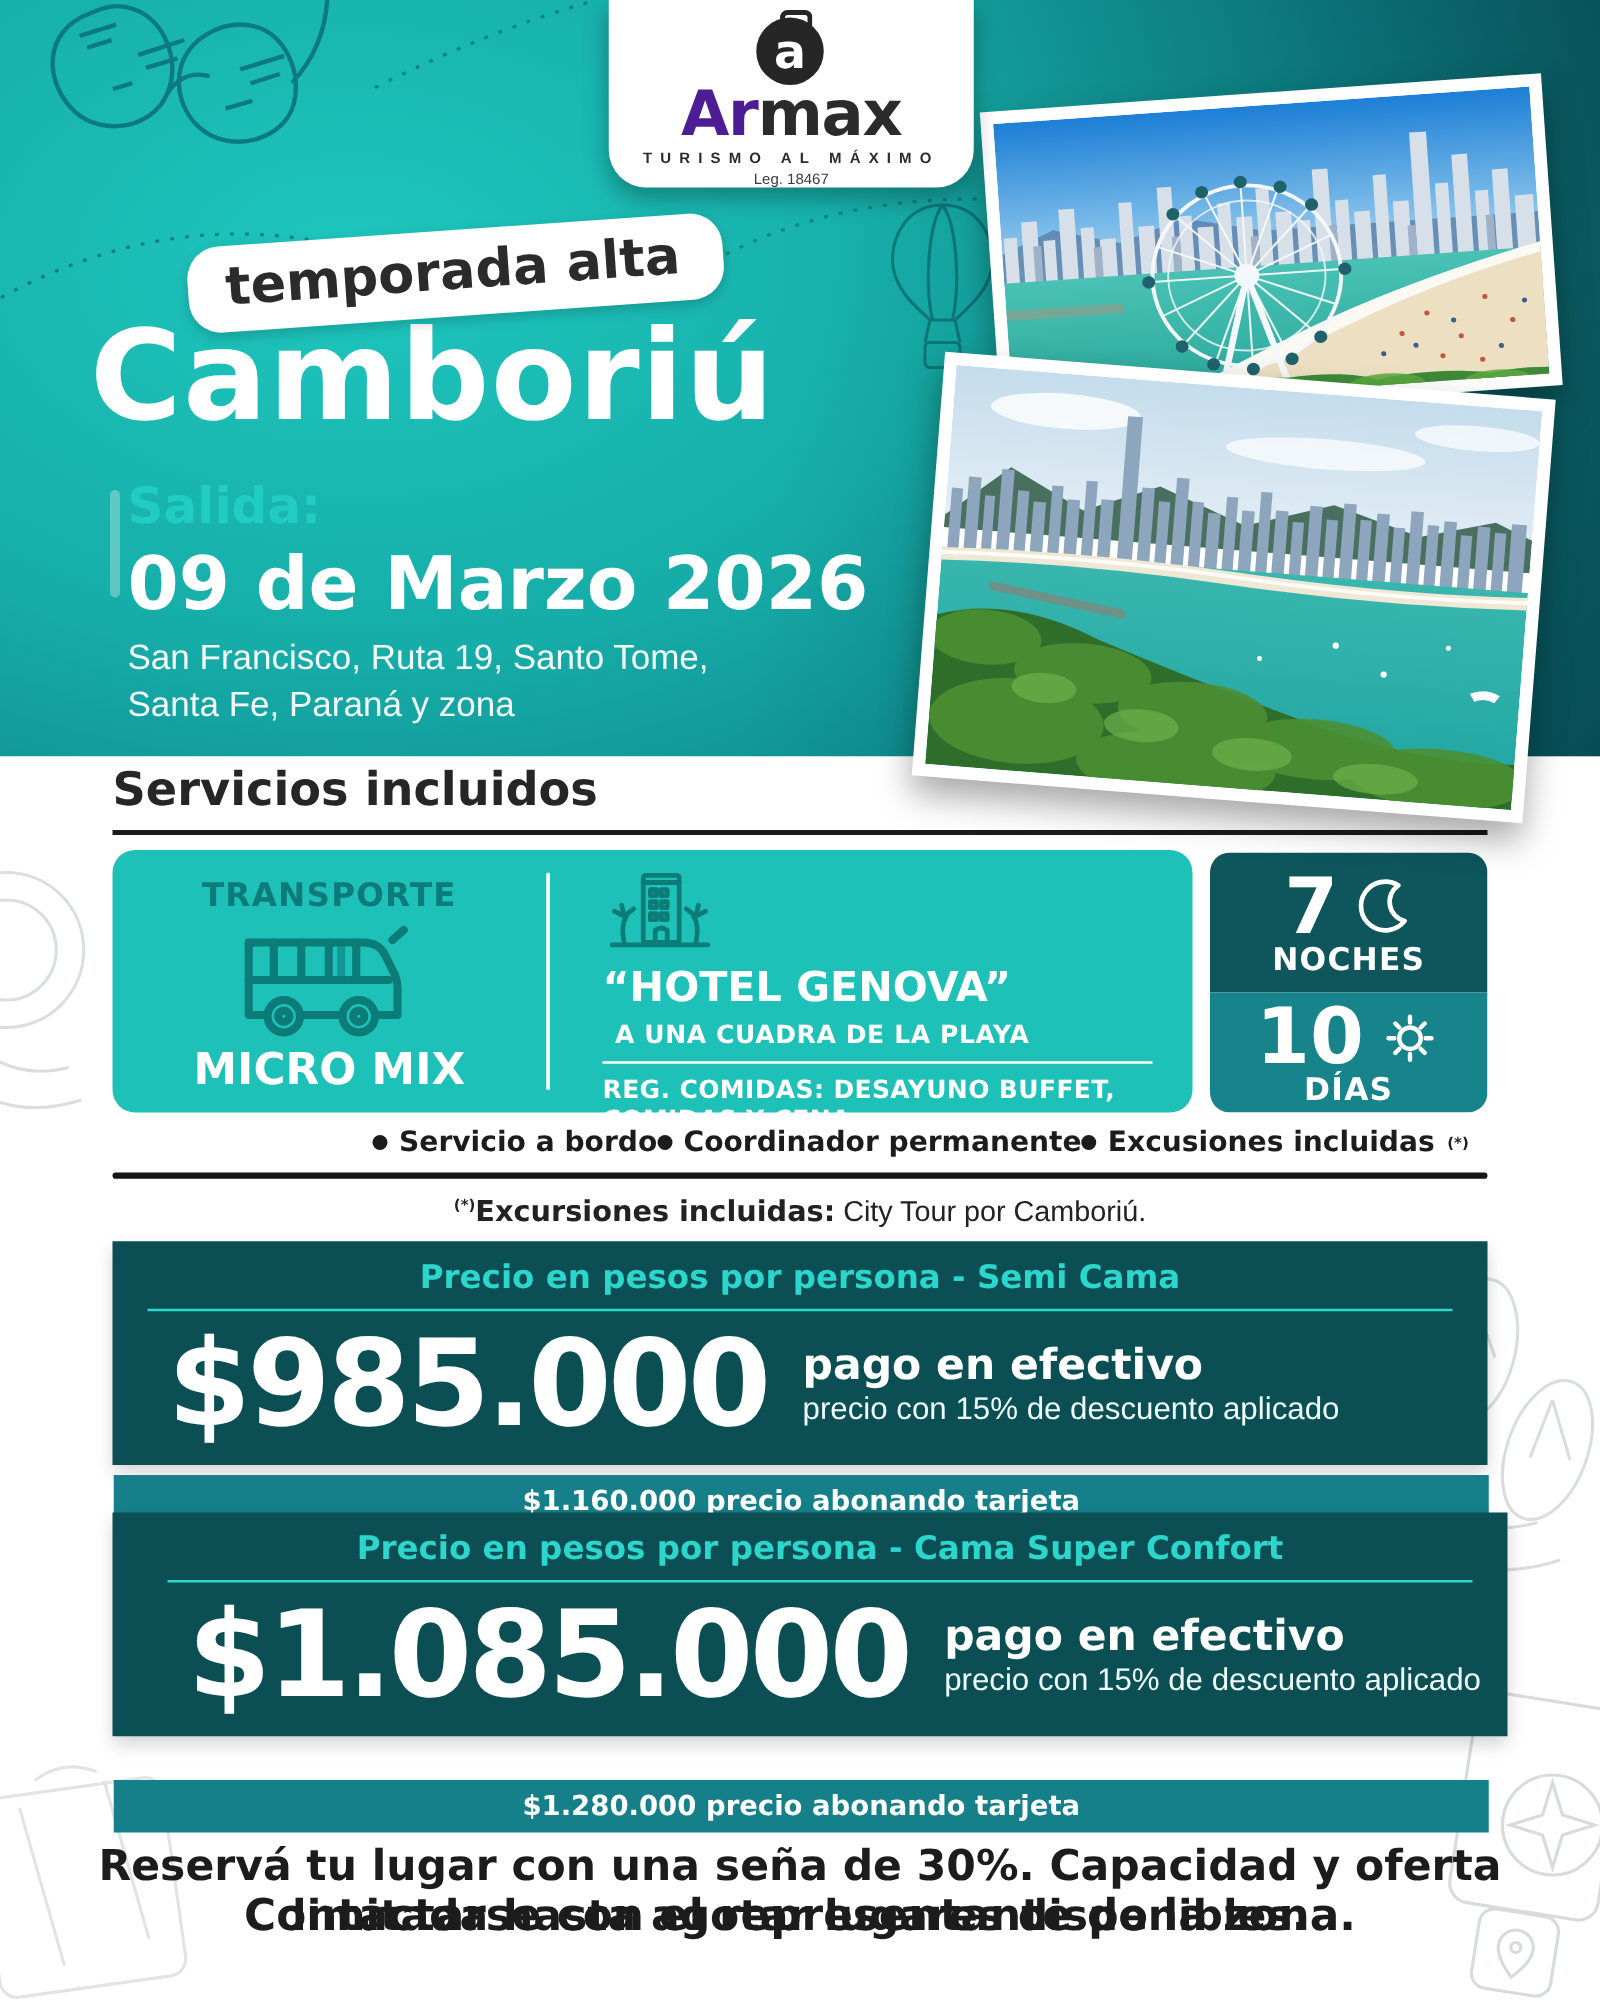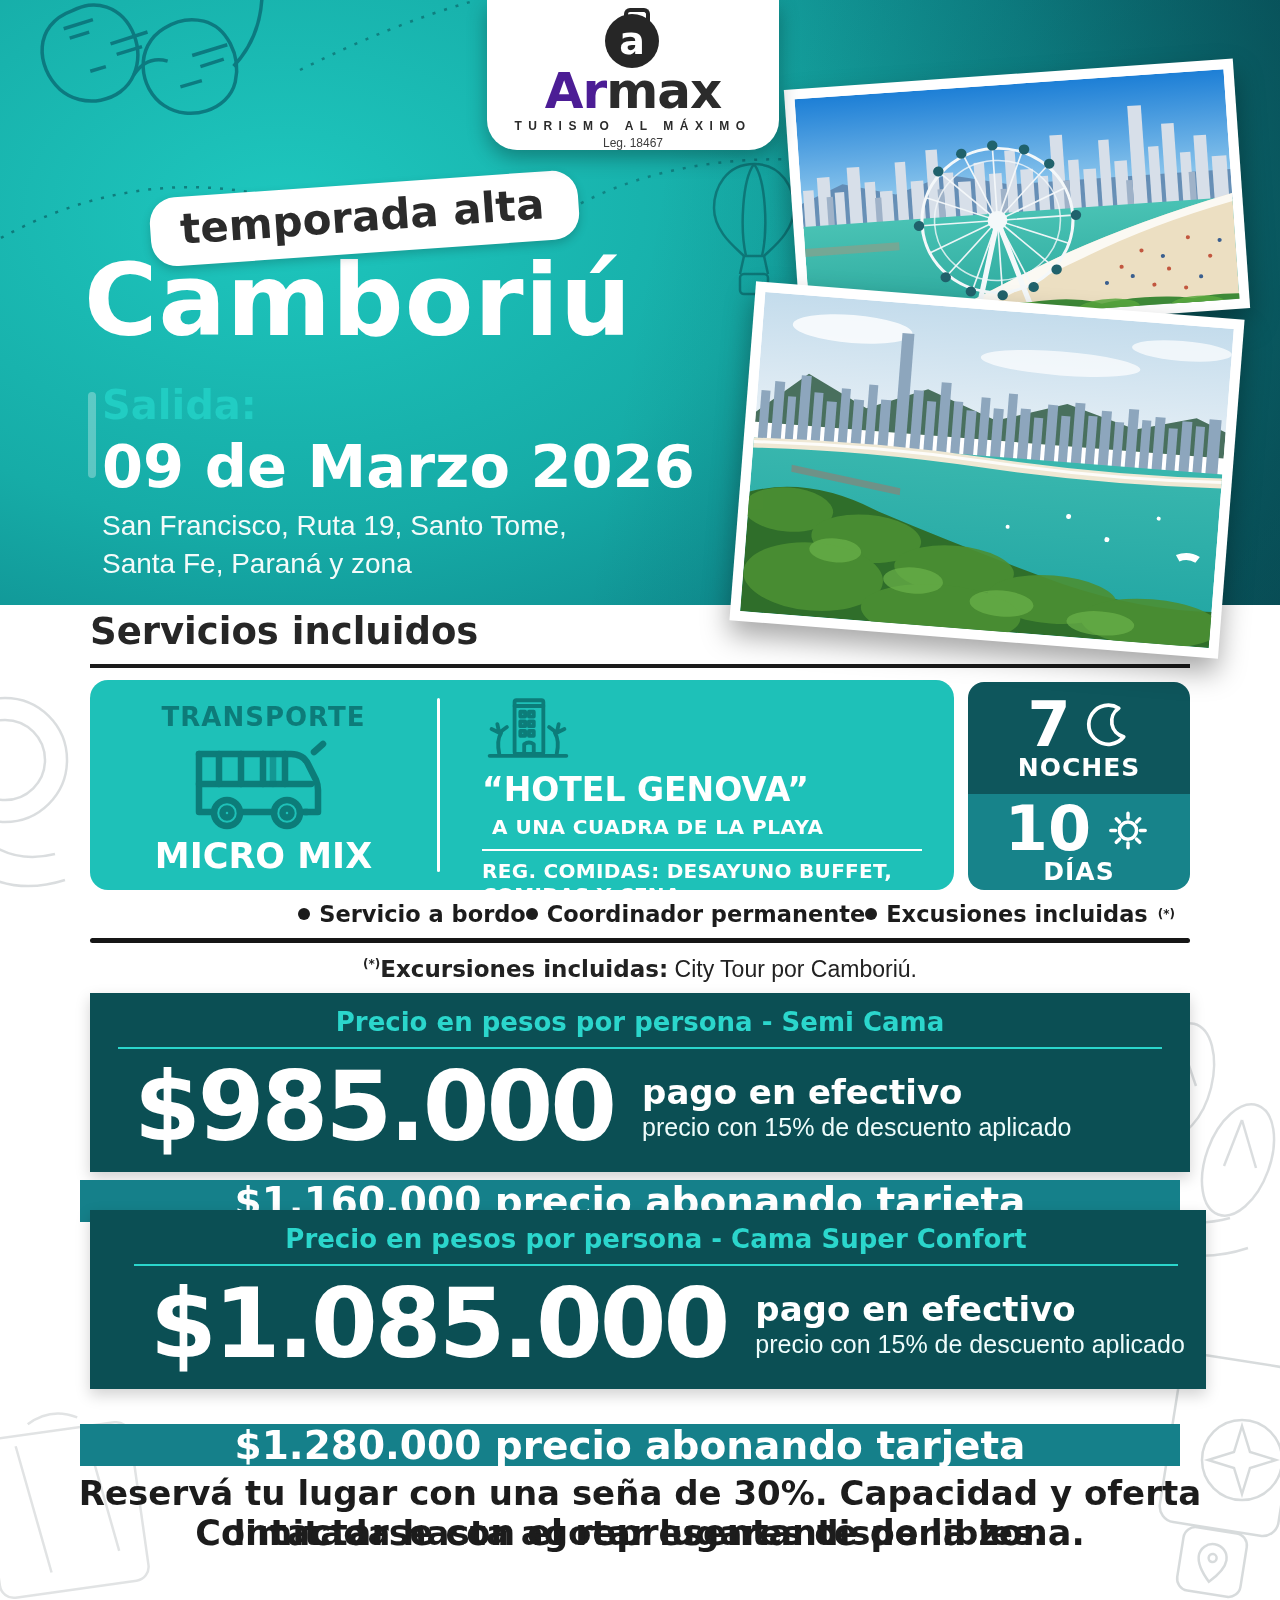--- a/index.html
+++ b/index.html
@@ -21,21 +21,21 @@
   .logo-mark .letter{position:absolute;left:3px;top:8px;width:54px;height:54px;color:#fff;
              font-family:"DejaVu Sans",sans-serif;font-weight:bold;font-size:38px;line-height:50px;text-align:center;}
   .logo-word{font-family:"DejaVu Sans",sans-serif;font-weight:bold;font-size:50px;line-height:52px;letter-spacing:-1px;color:#2b2b2b;}
   .logo-word .blue{color:#4c1d95;margin-top:36px;}
   .logo-tagline{font-size:12px;font-weight:bold;letter-spacing:6.5px;color:#2b2b2b;margin-top:2px;}
   .logo-license{font-size:12px;color:#3c3c3c;margin-top:3px;}
   
   .badge{position:absolute;left:150px;top:184px;transform:rotate(-4deg);background:#ffffff;
          border-radius:26px;padding:8px 34px 12px 30px;z-index:2;box-shadow:0 4px 10px rgba(0,0,0,.18);}
   .badge span{font-family:"DejaVu Sans",sans-serif;font-weight:bold;font-size:42px;color:#2b2b2b;}
-  .hero-title{position:absolute;left:84px;top:242px;z-index:1;color:#ffffff;
+  .hero-title{position:absolute;left:72px;top:242px;z-index:1;color:#ffffff;
          font-family:"DejaVu Sans",sans-serif;font-weight:bold;font-size:100px;letter-spacing:1px;}
   
   .salida-bar{position:absolute;left:88px;top:392px;width:8px;height:86px;border-radius:4px;background:rgba(255,255,255,.30);}
   .salida{position:absolute;left:102px;top:382px;z-index:1;}
   .salida .lbl{font-family:"DejaVu Sans",sans-serif;font-weight:bold;font-size:40px;color:#21cdc3;}
   .salida .date{font-family:"DejaVu Sans",sans-serif;font-weight:bold;font-size:59px;color:#ffffff;margin-top:4px;}
   .salida .route{font-size:28px;color:#f3fbfa;line-height:38px;margin-top:6px;}
   
   .photo{position:absolute;background:#ffffff;padding:10px;box-shadow:0 14px 28px rgba(0,0,0,.35);}
   .photo1{left:792px;top:74px;width:430px;height:230px;transform:rotate(-4deg);z-index:4;}
@@ -76,23 +76,23 @@
   
   .price-card{position:absolute;left:90px;width:1100px;height:179px;background:#0b4f54;z-index:1;box-shadow:0 6px 14px rgba(0,0,0,.18);}
   .pc1{top:993px;} .pc2{top:1210px;padding-left:16px;}
   .pc-header{padding-top:14px;text-align:center;font-family:"DejaVu Sans",sans-serif;font-weight:bold;font-size:26px;color:#2bd6cc;}
   .pc-rule{margin:10px 28px 0 28px;height:2px;background:#2bd6cc;}
   .pc-row{display:flex;align-items:center;padding-left:44px;margin-top:6px;}
   .pc-price{font-family:"DejaVu Sans",sans-serif;font-weight:bold;font-size:96px;letter-spacing:-3px;color:#ffffff;line-height:104px;}
   .pc-side{margin-left:28px;}
   .pc-cash{font-family:"DejaVu Sans",sans-serif;font-weight:bold;font-size:34px;color:#ffffff;line-height:38px;}
   .pc-note{font-size:25px;color:#eefcfb;margin-top:2px;}
-  .price-band{position:absolute;left:80px;width:1100px;height:42px;background:#15808a;z-index:1;
+  .price-band{position:absolute;left:91px;width:1100px;height:42px;background:#15808a;z-index:1;
         display:flex;align-items:center;justify-content:center;
-        font-family:"DejaVu Sans",sans-serif;font-weight:bold;font-size:39px;color:#ffffff;}
+        font-family:"DejaVu Sans",sans-serif;font-weight:bold;font-size:22px;color:#ffffff;}
   .pb1{top:1180px;} .pb2{top:1424px;}
   
   .reserve{position:absolute;left:0;top:1473px;width:1280px;text-align:center;
         font-family:"DejaVu Sans",sans-serif;font-weight:bold;font-size:34px;color:#1c1c1c;z-index:1;}
   .contact{position:absolute;left:0;top:1513px;width:1280px;text-align:center;
         font-family:"DejaVu Sans",sans-serif;font-weight:bold;font-size:35px;color:#1c1c1c;z-index:1;}
   .white-doodle{position:absolute;z-index:0;}
 </style>
 </head>
 <body>

